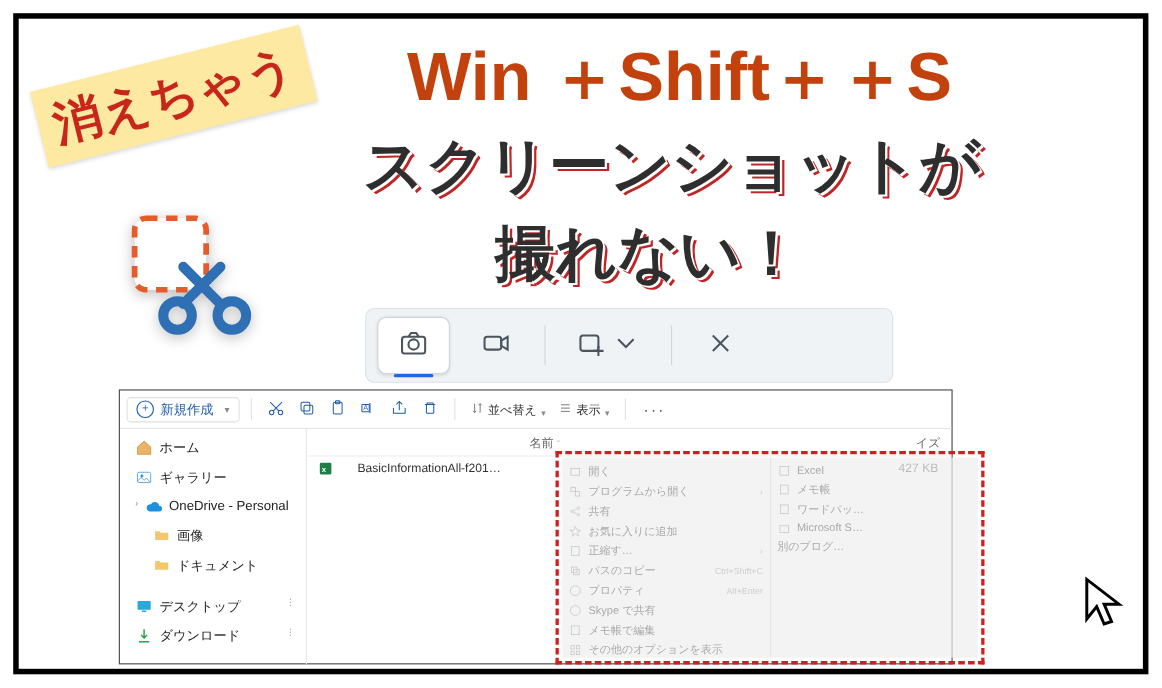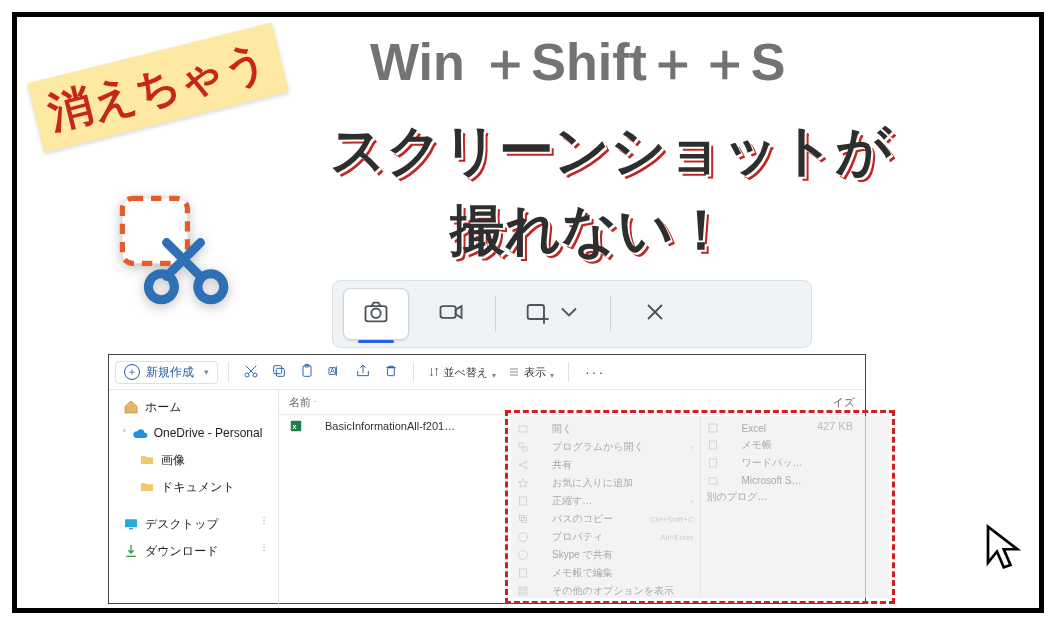--- a/index.html
+++ b/index.html
@@ -1,19 +1,19 @@
 <!DOCTYPE html>
 <html><head>
 <meta charset="utf-8">
 <style>
   html,body{margin:0;padding:0;font-family:"Yu Gothic","Meiryo",sans-serif;}
   .stage{position:relative;width:1056px;height:625px;background:#fff;}
   .frame{position:absolute;left:12px;top:12px;right:12px;bottom:12px;border:5px solid #000;box-sizing:border-box;}
   
-  .title1{position:absolute;left:370px;top:28px;font-size:52px;font-weight:800;color:#737373;white-space:nowrap;}
+  .title1{position:absolute;left:370px;top:28px;font-size:62px;font-weight:800;color:#c2410c;white-space:nowrap;}
   .title2{position:absolute;left:330px;top:114px;font-size:55px;font-weight:800;color:#2e2e2e;white-space:nowrap;text-shadow:2px 2px 0 #fff, 4px 4px 0 #c02525;}
   .title3{position:absolute;left:450px;top:194px;font-size:55px;font-weight:800;color:#2e2e2e;white-space:nowrap;text-shadow:2px 2px 0 #fff, 4px 4px 0 #c02525;}
   
   .badge{position:absolute;background:#fde9a1;padding:6px 14px;font-size:44px;font-weight:800;color:#c8261a;box-shadow:0 2px 4px rgba(0,0,0,.15);}
   .badge.disappear{left:32px;top:52px;transform:rotate(-14deg);}
   .badge.solution{left:876px;top:430px;}
   
   .snip-icon-wrap{position:absolute;left:92px;top:178px;width:170px;height:150px;display:flex;align-items:center;justify-content:center;}
   .snip-icon-wrap svg{width:130px;height:130px;filter:drop-shadow(0 3px 6px rgba(0,0,0,.25));}
   
@@ -39,34 +39,34 @@
   .ex-toolbar .dots{font-size:14px;letter-spacing:2px;color:#555;padding:0 6px;}
   .ex-body{display:flex;height:calc(100% - 34px);}
   .sidebar{width:170px;border-right:1px solid #e6e6e6;padding:6px 4px 6px 8px;box-sizing:border-box;display:flex;flex-direction:column;gap:4px;overflow:hidden;}
   .side-item{display:flex;align-items:flex-start;gap:6px;padding:3px 6px;border-radius:4px;font-size:12px;color:#222;white-space:nowrap;}
   .side-item .ic-wrap{width:16px;height:16px;flex:0 0 16px;display:flex;align-items:center;justify-content:center;}
   .side-item svg{width:16px;height:16px;}
   .side-item .chev{font-size:8px;color:#888;}
   .side-sep{height:6px;}
   .filepane{flex:1;position:relative;}
   .colhead{height:24px;border-bottom:1px solid #eee;display:flex;align-items:center;font-size:11px;color:#666;}
-  .colhead .col{padding-left:10px;}
+  .colhead .col{padding-left:10px;text-align:right;}
   .colhead .col:first-child{width:220px;}
   .colhead .col:last-child{margin-left:auto;padding-right:10px;}
   .filerow{display:flex;align-items:center;height:22px;padding-left:10px;font-size:11px;color:#333;}
   .filerow .xls-ic{width:14px;height:14px;margin-right:6px;}
   .filerow .fname{width:200px;overflow:hidden;text-overflow:ellipsis;white-space:nowrap;margin-left:16px;}
   .filerow .fsize{margin-left:auto;padding-right:12px;}
   
   .ctx-area{position:absolute;left:226px;top:20px;width:390px;height:194px;}
   .dashed{position:absolute;inset:0;border:3px dashed #d11f1f;pointer-events:none;}
   .ctx-menu{position:absolute;left:6px;top:6px;right:6px;bottom:6px;background:#efefef;opacity:.72;display:flex;}
   .ctx-col{flex:1;display:flex;flex-direction:column;padding:6px 6px;gap:4px;}
   .ctx-col.left{border-right:1px solid #ddd;}
-  .ctx-item{display:flex;align-items:center;gap:23px;font-size:10px;color:#888;white-space:nowrap;}
+  .ctx-item{display:flex;align-items:center;gap:6px;font-size:10px;color:#888;white-space:nowrap;}
   .ctx-item .ci-ic{width:12px;height:12px;flex:0 0 12px;}
   .ctx-item .ci-ic svg{width:12px;height:12px;fill:none;stroke:#a9a9a9;stroke-width:1.2;}
   .ctx-item .sub{margin-left:auto;font-size:8px;color:#bbb;}
   .cursor{position:absolute;left:474px;top:110px;width:54px;height:54px;}
   .cursor svg{width:54px;height:54px;}
 </style>
 </head>
 <body>
 
 <div class="stage">
@@ -210,20 +210,30 @@
       <div class="sidebar">
         <div class="side-item">
           <span class="ic-wrap">
               <svg viewBox="0 0 24 24">
                 <path d="M3 11l9-8 9 8v10H3z" fill="#e8b566" stroke="#c98a32"></path>
               </svg>
             </span>
           <span>ホーム</span>
         </div>
         <div class="side-item">
+          <span class="ic-wrap">
+              <svg viewBox="0 0 24 24">
+                <rect x="3" y="5" width="18" height="14" rx="2" fill="#fff" stroke="#2e91d6"></rect>
+                <circle cx="9" cy="10" r="2" fill="#2e91d6"></circle>
+                <path d="M3 17l5-5 4 4 3-3 6 6" fill="none" stroke="#2e91d6"></path>
+              </svg>
+            </span>
+          <span>ギャラリー</span>
+        </div>
+        <div class="side-item">
           <span class="chev">›</span>
           <span class="ic-wrap">
               <svg viewBox="0 0 24 24">
                 <path d="M7 18a5 5 0 1 1 .8-9.93A6 6 0 0 1 19 10a4 4 0 0 1 0 8H7z" fill="#1f8fe0"></path>
               </svg>
             </span>
           <span>OneDrive - Personal</span>
         </div>
         <div class="side-item" style="padding-left:22px">
           <span class="ic-wrap">

